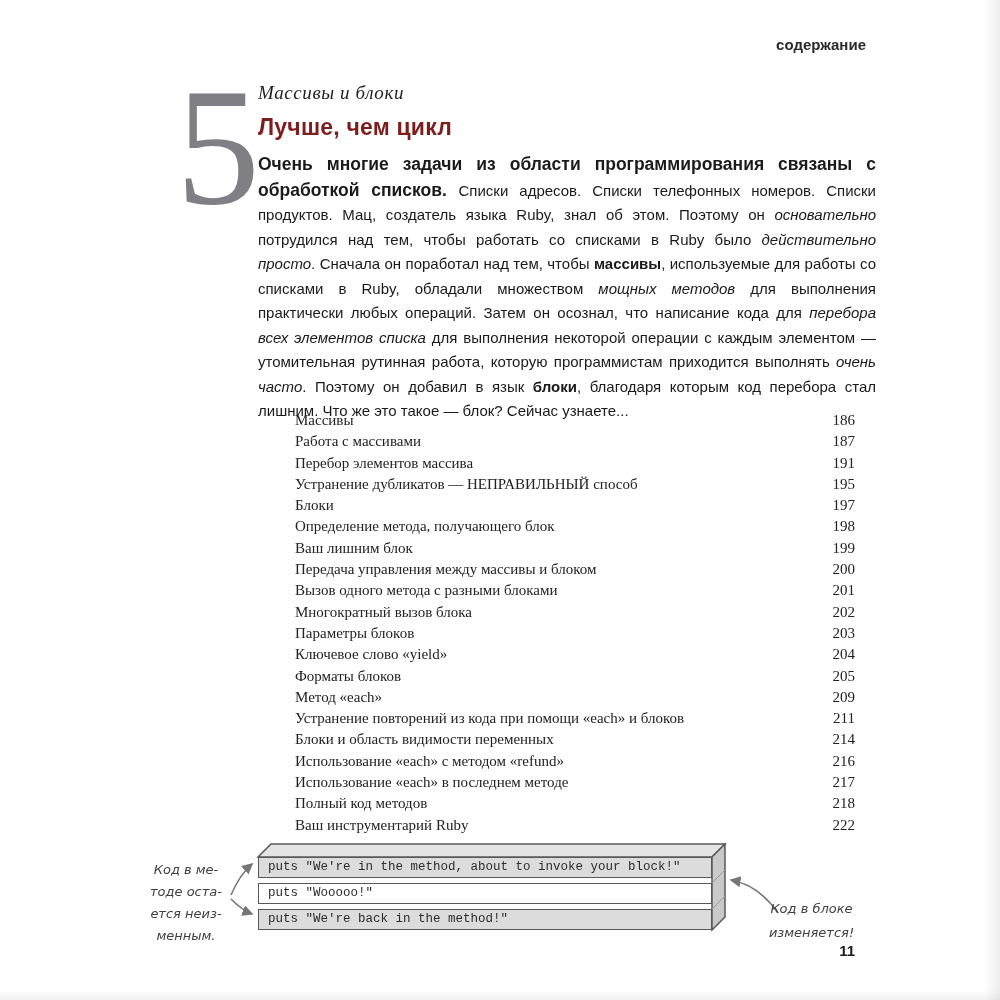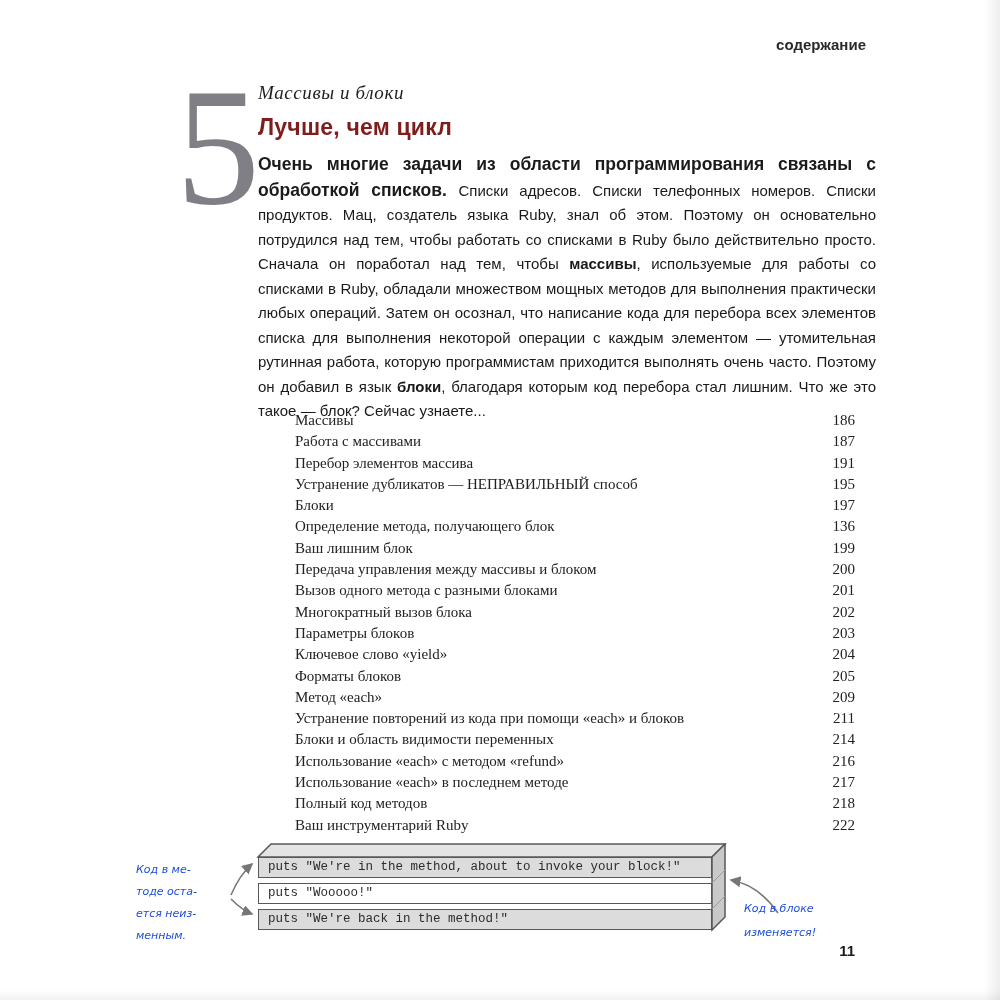--- a/index.html
+++ b/index.html
@@ -38,42 +38,42 @@
     position:absolute;left:258px;top:114px;
     font-size:23px;font-weight:800;color:#7f1d1d;letter-spacing:0.2px;
   }
   .intro{
     position:absolute;left:258px;top:152px;width:618px;
     font-size:15px;line-height:24.5px;color:#1a1a1a;
     text-align:justify;
   }
   .seg-lead{font-weight:bold;font-size:17.5px;}
   .seg-bold{font-weight:bold;}
-  .seg-italic{}
+  .seg-italic{font-style:italic;}
   .toc{
     position:absolute;left:295px;top:410px;width:560px;
     font-family:"Liberation Serif",serif;font-size:15px;color:#222;
   }
   .toc-row{display:flex;justify-content:space-between;line-height:21.3px;}
   .toc-title{white-space:nowrap;}
   .toc-page{white-space:nowrap;}
   .diagram{position:absolute;left:130px;top:843px;width:750px;height:145px;}
   .diagram svg{position:absolute;left:0;top:0;}
   .code-stack{position:absolute;left:128px;top:14px;width:454px;}
   .code-bar{
     box-sizing:border-box;height:21px;margin-bottom:5px;
     border:1.5px solid #58585a;background:#dcdcdc;
     font-family:"Liberation Mono",monospace;font-size:12.5px;line-height:18px;
     color:#2c2c2c;padding:0 9px;white-space:nowrap;overflow:hidden;
   }
   .code-bar.block{background:#ffffff;}
   .hand{
     position:absolute;
     font-family:"DejaVu Sans",sans-serif;font-style:italic;
-    color:#1d4ed8;font-size:11px;
+    color:#404040;font-size:13px;text-align:center;
   }
   .note-left{left:6px;top:16px;width:100px;line-height:22px;}
   .note-right{left:614px;top:54px;width:135px;line-height:24px;}
   .page-number{
     position:absolute;top:942px;right:145px;
     font-size:15px;font-weight:bold;color:#1c1c1c;
   }
 </style>
 </head>
 <body>
@@ -105,21 +105,21 @@
     <div class="toc-row">
       <span class="toc-title">Устранение дубликатов — НЕПРАВИЛЬНЫЙ способ</span>
       <span class="toc-page">195</span>
     </div>
     <div class="toc-row">
       <span class="toc-title">Блоки</span>
       <span class="toc-page">197</span>
     </div>
     <div class="toc-row">
       <span class="toc-title">Определение метода, получающего блок</span>
-      <span class="toc-page">136</span>
+      <span class="toc-page">198</span>
     </div>
     <div class="toc-row">
       <span class="toc-title">Ваш лишним блок</span>
       <span class="toc-page">199</span>
     </div>
     <div class="toc-row">
       <span class="toc-title">Передача управления между массивы и блоком</span>
       <span class="toc-page">200</span>
     </div>
     <div class="toc-row">

